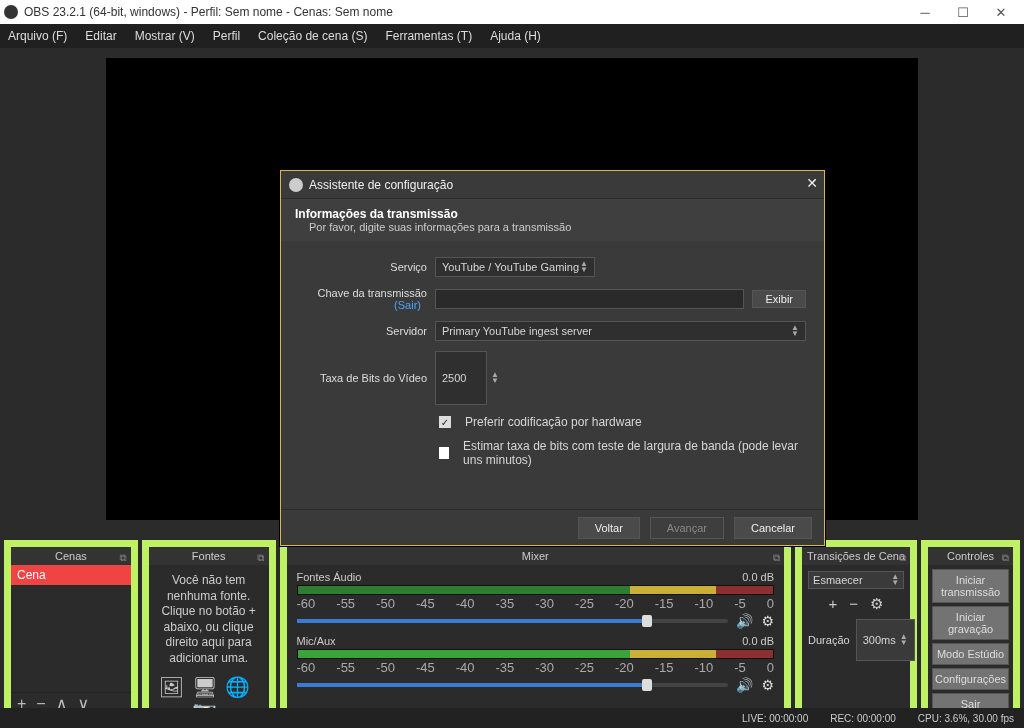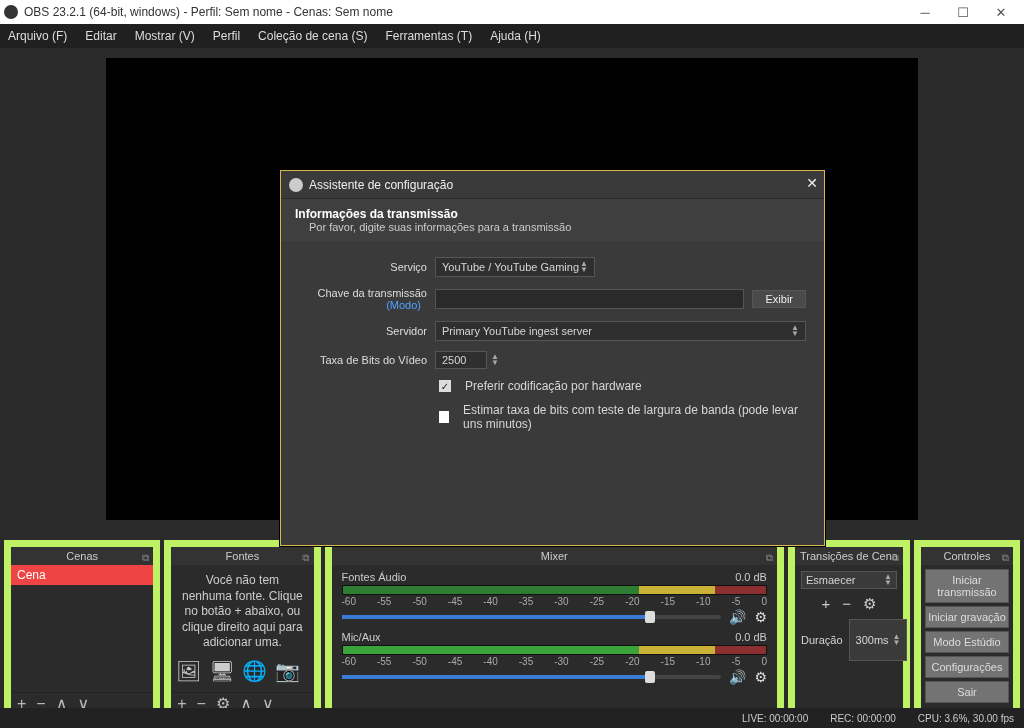--- a/index.html
+++ b/index.html
@@ -22,21 +22,21 @@
 .sources { width:184px; }
 .sources-hint { text-align:center; color:#ccc; padding:8px 10px; font-size:12px; line-height:1.3;}
 .src-icons { text-align:center; font-size:20px; color:#ccc; letter-spacing:8px; }
 .mixer { flex:1; }
 .mixer-body { padding:6px 10px; display:flex; flex-direction:column; gap:6px;}
 .mix-row .mix-head { display:flex; justify-content:space-between; font-size:11px; color:#ccc;}
 .meter { height:10px; background:#1a1a1a; border:1px solid #111; position:relative; margin-top:2px;}
 .meter .seg-g { position:absolute; left:0; top:0; bottom:0; width:70%; background:linear-gradient(to right,#2e7d32,#2e7d32);}
 .meter .seg-y { position:absolute; left:70%; top:0; bottom:0; width:18%; background:#c9b036;}
 .meter .seg-r { position:absolute; left:88%; top:0; bottom:0; width:12%; background:#8b2f2f;}
-.ticks { font-size:10px; color:#aaa; display:flex; justify-content:space-between; margin-top:1px;gap:21px;}
+.ticks { font-size:13px; color:#aaa; display:flex; justify-content:space-between; margin-top:1px;gap:21px;}
 .slider-row { display:flex; align-items:center; gap:8px; margin-top:2px;}
 .slider { flex:1; height:4px; background:#444; position:relative; border-radius:2px;}
 .slider .fill { position:absolute; left:0; top:0; bottom:0; width:80%; background:linear-gradient(to right,#3a7bd5,#3a7bd5);}
 .slider .knob { position:absolute; top:-4px; left:80%; width:10px; height:12px; background:#ddd; border-radius:2px;}
 .mix-ico { color:#ddd; font-size:14px;}
 .trans { width:122px; }
 .trans-body { padding:6px; display:flex; flex-direction:column; gap:6px;}
 .trans-sel { background:#3a3a3a; border:1px solid #555; padding:2px 4px; display:flex; justify-content:space-between; align-items:flex-start; font-size:11px;}
 .mini-tools { display:flex; gap:12px; justify-content:center; color:#ccc; font-size:15px;}
 .dur-row { display:flex; gap:6px; align-items:center; font-size:11px;}
@@ -55,21 +55,21 @@
 .wiz-head .h1 { color:#fff; font-weight:600; font-size:12px;}
 .wiz-head .h2 { color:#ccc; font-size:11px; padding-left:14px;}
 .wiz-form { padding:16px 18px 8px 18px; }
 .frow { display:flex; align-items:center; gap:8px; margin-bottom:10px;}
 .frow .lbl { width:128px; text-align:right; font-size:11px; color:#ddd;}
 .frow .lnk { color:#4da3ff; font-size:11px; margin-right:6px;}
 .sel { flex:1; background:#2f2f2f; border:1px solid #555; padding:3px 6px; display:flex; justify-content:space-between; align-items:center; font-size:11px;}
 .sel.narrow { flex:none; width:160px;}
 .txtin { flex:1; background:#2a2a2a; border:1px solid #555; height:20px;}
 .btn-sm { background:#4a4a4a; border:1px solid #555; padding:2px 12px; font-size:11px; color:#eee;}
-.num { width:52px; background:#2f2f2f; border:1px solid #555; padding:2px 6px; font-size:11px; display:flex; align-items:center;}
+.num { width:52px; background:#2f2f2f; border:1px solid #555; padding:20px 6px; font-size:11px; display:flex; align-items:center;}
 .chk { width:12px; height:12px; background:#ddd; display:inline-flex; align-items:center; justify-content:center; color:#222; font-size:10px; margin-right:6px;}
 .chk.empty { background:#fff;}
 .frow.chkrow { padding-left:140px;}
 .wiz-footer { position:absolute; left:0; right:0; bottom:0; height:36px; display:flex; align-items:center; justify-content:flex-end; gap:10px; padding:0 12px; border-top:1px solid #2a2a2a;}
 .btn { background:#4a4a4a; border:1px solid #555; padding:4px 16px; font-size:11px; color:#eee;}
 .btn.disabled { color:#888; background:#3e3e3e;}
 </style>
 </head>
 <body>
 
@@ -255,21 +255,21 @@
 
     <div class="frow">
       <div class="lbl">Serviço</div>
       <div class="sel narrow">
           <span>YouTube / YouTube Gaming</span>
           <span class="spin">▲<br>▼</span>
         </div>
     </div>
 
     <div class="frow">
-      <div class="lbl"><span>Chave da transmissão</span> <span class="lnk">(Modo)</span></div>
+      <div class="lbl"><span>Chave da transmissão</span> <span class="lnk">(Sair)</span></div>
       <div class="txtin"></div>
       <div class="btn-sm">Exibir</div>
     </div>
 
     <div class="frow">
       <div class="lbl">Servidor</div>
       <div class="sel">
           <span>Primary YouTube ingest server</span>
           <span class="spin">▲<br>▼</span>
         </div>
@@ -286,13 +286,18 @@
     <div class="frow chkrow">
       <span class="chk">✓</span>
       <span>Preferir codificação por hardware</span>
     </div>
     <div class="frow chkrow">
       <span class="chk empty"></span>
       <span>Estimar taxa de bits com teste de largura de banda (pode levar uns minutos)</span>
     </div>
 
   </div>
+  <div class="wiz-footer">
+    <div class="btn">Voltar</div>
+    <div class="btn disabled">Avançar</div>
+    <div class="btn">Cancelar</div>
+  </div>
 </div>
 
 </body></html>

